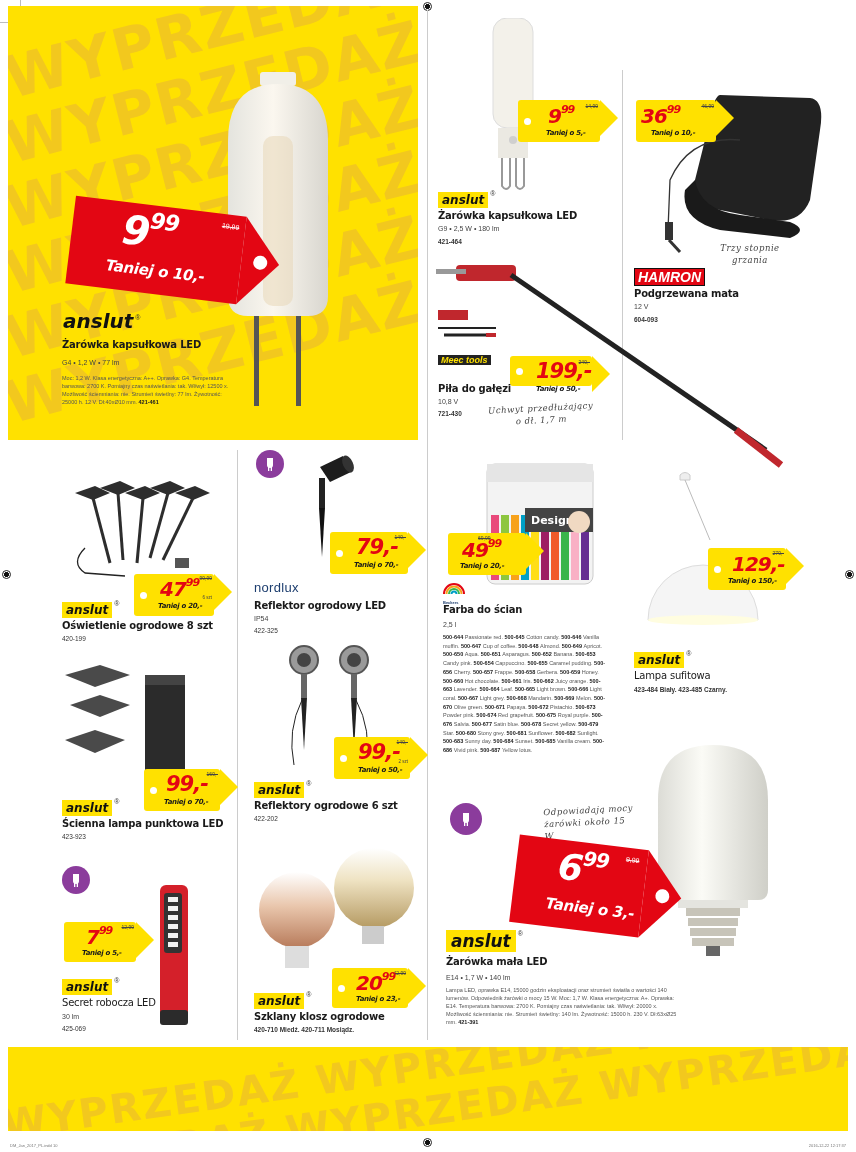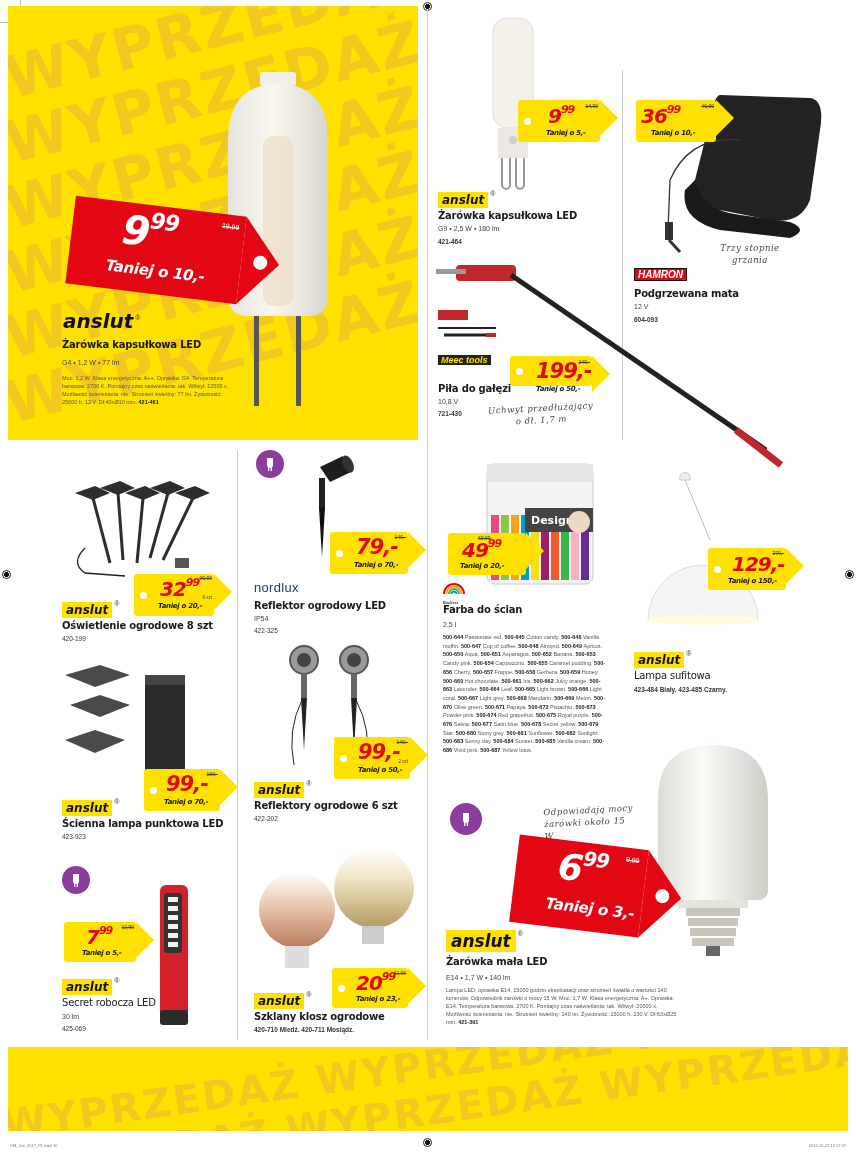--- a/index.html
+++ b/index.html
@@ -132,21 +132,21 @@
       <path d="M9 150 L20 162" stroke="#333" stroke-width="3"></path>
     </svg>
   </div>
   <div class="tag-y" style="left:636px;top:100px;width:80px;height:42px">
     <span class="hole" style="left:auto;right:-12px;background:#222"></span>
     <span class="old" style="right:2px;top:3px">46,99</span>
     <div class="price" style="left:5px;top:4px;font-size:20px"><span>36</span><sup>99</sup></div>
     <div class="taniej" style="left:15px;top:29px;font-size:7px">Taniej o 10,-</div>
   </div>
   <div class="hand" style="left:720px;top:242px;width:60px;white-space:normal;text-align:center">Trzy stopnie grzania</div>
-  <div class="abs" style="left:634px;top:268px;background:#e30613;color:#fff;font-size:10px;font-weight:bold;font-style:italic;padding:0 3px;border:1px solid #111">HAMRON</div>
+  <div class="abs" style="left:634px;top:268px;background:#e30613;color:#fff;font-size:14px;font-weight:bold;font-style:italic;padding:0 3px;border:1px solid #111">HAMRON</div>
   <div class="abs pname" style="left:634px;top:288px">Podgrzewana mata</div>
   <div class="abs spec" style="left:634px;top:302px">12 V</div>
   <div class="abs code" style="left:634px;top:316px">604-093</div>
 </div>
 
 <div>
   <div class="abs" style="left:436px;top:255px">
     <svg width="360" height="220" viewBox="0 0 360 220">
       <rect x="20" y="10" width="60" height="16" rx="4" fill="#c0272d"></rect>
       <rect x="0" y="14" width="30" height="5" fill="#999"></rect>
@@ -189,21 +189,21 @@
           <line x1="128" y1="20" x2="98" y2="82"></line>
       </g>
       <path d="M20 70 Q5 85 20 95 L60 98" fill="none" stroke="#222" stroke-width="1.3"></path>
       <rect x="110" y="80" width="14" height="10" fill="#555"></rect>
     </svg>
   </div>
   <div class="tag-y" style="left:134px;top:574px;width:80px;height:42px">
     <span class="hole"></span>
     <span class="old" style="right:2px;top:1px">99,99</span>
     <span class="qty" style="right:2px;top:21px">6 szt</span>
-    <div class="price" style="left:26px;top:3px;font-size:20px"><span>32</span><sup>99</sup></div>
+    <div class="price" style="left:26px;top:3px;font-size:20px"><span>47</span><sup>99</sup></div>
     <div class="taniej" style="left:24px;top:28px;font-size:7px">Taniej o 20,-</div>
   </div>
   <div class="abs" style="left:62px;top:600px"><span class="brand-anslut">anslut</span><span class="reg">®</span></div>
   <div class="abs pname" style="left:62px;top:620px">Oświetlenie ogrodowe 8 szt</div>
   <div class="abs code" style="left:62px;top:635px;font-weight:normal">420-199</div>
 </div>
 
 <div>
   <div class="led-badge" style="left:256px;top:450px">
     <svg viewBox="0 0 16 16">

